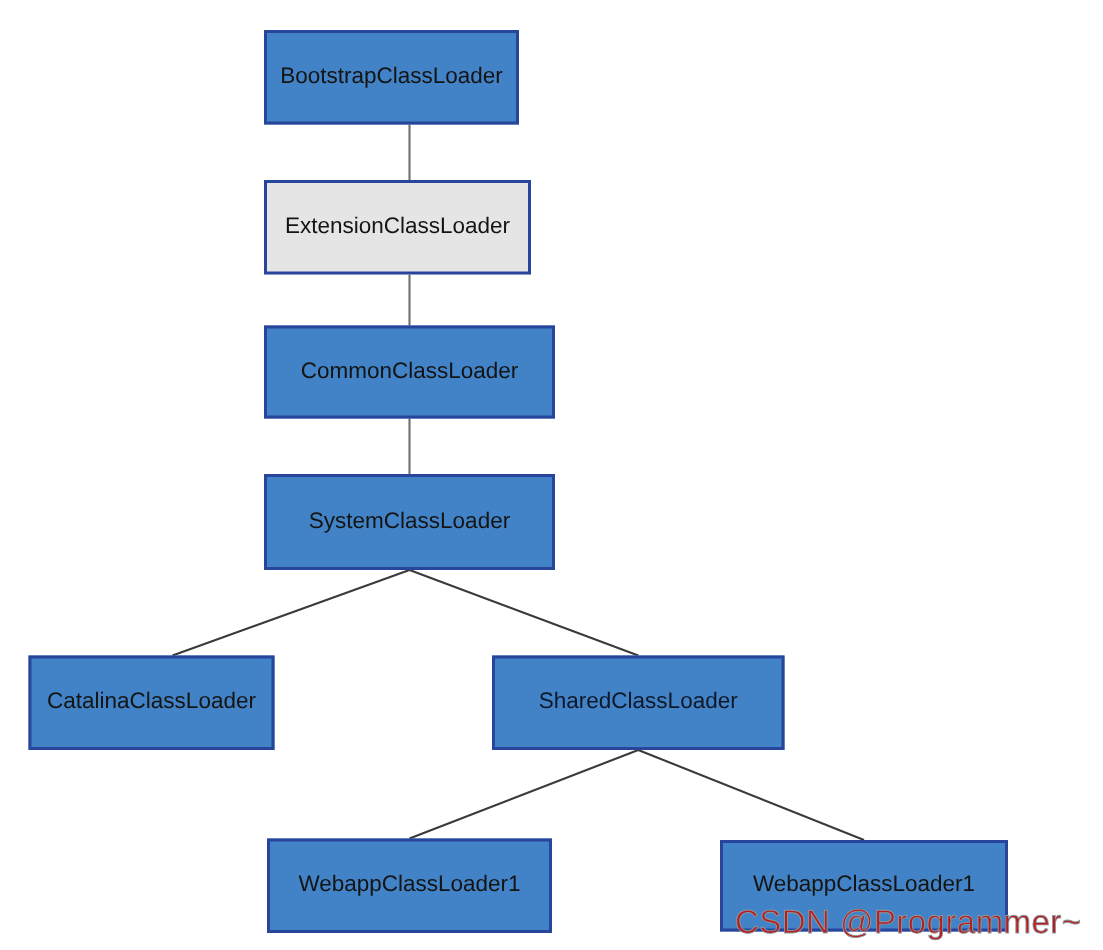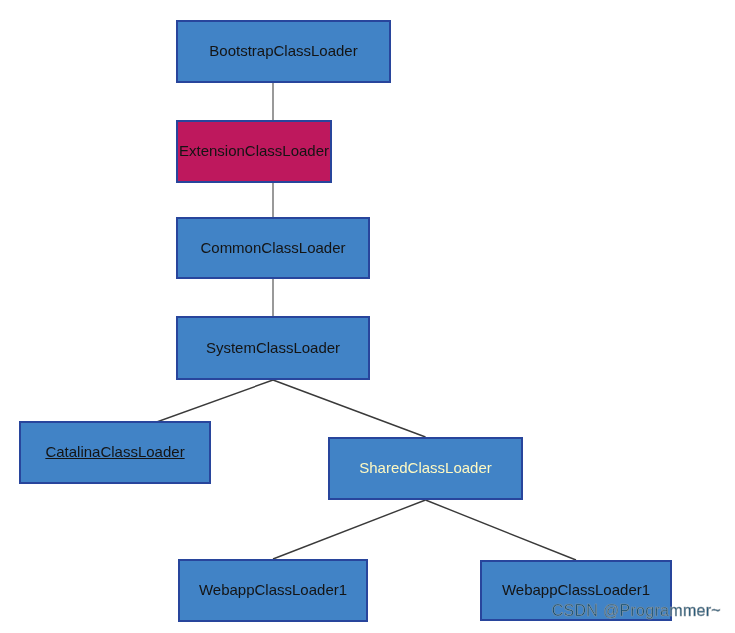--- a/index.html
+++ b/index.html
@@ -33,57 +33,57 @@
     font-size: 15px;
     line-height: 1.1;
   }
   .node span {
     display: block;
   }
   .watermark {
     position: absolute;
     right: 14px;
     top: 602px;
-    font-size: 16px;
+    font-size: 22px;
     letter-spacing: 0.3px;
-    color: #0c4a6e;
+    color: #b91c1c;
     -webkit-text-stroke: 0.6px #8e98a0;
     white-space: nowrap;
   }
 </style>
 </head>
 <body>
 
 <div class="canvas">
   <svg id="edge-layer" viewBox="0 0 735 633">
       <line x1="273" y1="83" x2="273" y2="120" stroke="#6e6e6e" stroke-width="1.4"></line>
       <line x1="273" y1="183" x2="273" y2="217" stroke="#6e6e6e" stroke-width="1.4"></line>
       <line x1="273" y1="279" x2="273" y2="316" stroke="#6e6e6e" stroke-width="1.4"></line>
       <line x1="273" y1="380" x2="115" y2="437" stroke="#3a3a3a" stroke-width="1.4"></line>
       <line x1="273" y1="380" x2="425.5" y2="437" stroke="#3a3a3a" stroke-width="1.4"></line>
       <line x1="425.5" y1="500" x2="273" y2="559" stroke="#3a3a3a" stroke-width="1.4"></line>
       <line x1="425.5" y1="500" x2="576" y2="560" stroke="#3a3a3a" stroke-width="1.4"></line>
     </svg>
   <div id="node-layer">
-      <div class="node" style="left: 176px; top: 20px; width: 215px; height: 63px; background: rgb(65, 131, 198); border: 2px solid rgb(40, 69, 156); color: rgb(20, 20, 20);">
+      <div class="node" style="left: 176px; top: 20px; width: 170px; height: 63px; background: rgb(65, 131, 198); border: 2px solid rgb(40, 69, 156); color: rgb(20, 20, 20);">
         <span>BootstrapClassLoader</span>
       </div>
-      <div class="node" style="left: 176px; top: 120px; width: 156px; height: 63px; background: #be185d; border: 2px solid rgb(40, 69, 156); color: rgb(20, 20, 20);">
+      <div class="node" style="left: 176px; top: 120px; width: 178px; height: 63px; background: #e5e5e5; border: 2px solid rgb(40, 69, 156); color: rgb(20, 20, 20);">
         <span>ExtensionClassLoader</span>
       </div>
       <div class="node" style="left: 176px; top: 217px; width: 194px; height: 62px; background: rgb(65, 131, 198); border: 2px solid rgb(40, 69, 156); color: rgb(20, 20, 20);">
         <span>CommonClassLoader</span>
       </div>
       <div class="node" style="left: 176px; top: 316px; width: 194px; height: 64px; background: rgb(65, 131, 198); border: 2px solid rgb(40, 69, 156); color: rgb(20, 20, 20);">
         <span>SystemClassLoader</span>
       </div>
-      <div class="node" style="left: 19px; top: 421px; width: 192px; height: 63px; background: rgb(65, 131, 198); border: 2px solid rgb(40, 69, 156); color: rgb(20, 20, 20); text-decoration: underline;">
+      <div class="node" style="left: 19px; top: 437px; width: 164px; height: 63px; background: rgb(65, 131, 198); border: 2px solid rgb(40, 69, 156); color: rgb(20, 20, 20);">
         <span>CatalinaClassLoader</span>
       </div>
-      <div class="node" style="left: 328px; top: 437px; width: 195px; height: 63px; background: rgb(65, 131, 198); border: 2px solid rgb(40, 69, 156); color: #fef9c3;">
+      <div class="node" style="left: 328px; top: 437px; width: 195px; height: 63px; background: rgb(65, 131, 198); border: 2px solid rgb(40, 69, 156); color: #0f172a;">
         <span>SharedClassLoader</span>
       </div>
       <div class="node" style="left: 178px; top: 559px; width: 190px; height: 63px; background: rgb(65, 131, 198); border: 2px solid rgb(40, 69, 156); color: rgb(20, 20, 20);">
         <span>WebappClassLoader1</span>
       </div>
       <div class="node" style="left: 480px; top: 560px; width: 192px; height: 61px; background: rgb(65, 131, 198); border: 2px solid rgb(40, 69, 156); color: rgb(20, 20, 20);">
         <span>WebappClassLoader1</span>
       </div>
     </div>
   <div class="watermark">CSDN @Programmer~</div>

